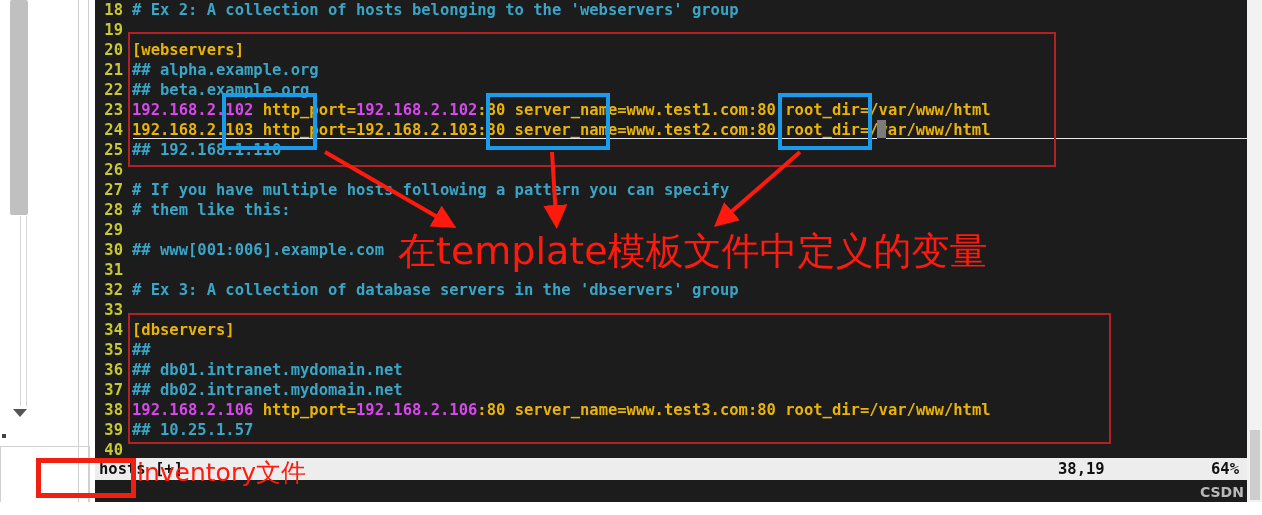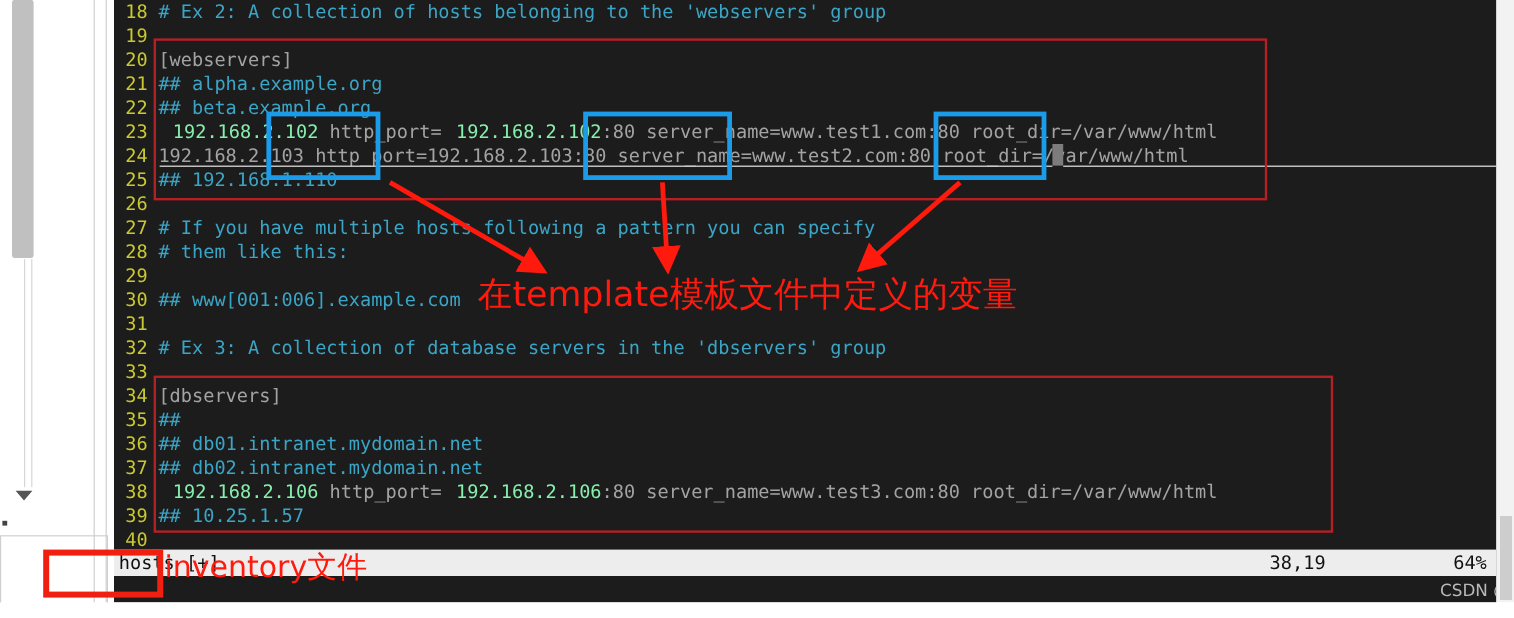--- a/index.html
+++ b/index.html
@@ -13,47 +13,47 @@
   .left-scroll-thumb{position:absolute;left:10px;top:0;width:18px;height:215px;background:#c0c0c0;border-radius:2px;}
   .left-scroll-rail{position:absolute;left:20px;top:216px;width:0;height:190px;border-left:1px solid #d6d6d6;}
   .left-scroll-rail2{position:absolute;left:26px;top:216px;width:0;height:190px;border-left:1px solid #d6d6d6;}
   .left-arrow{position:absolute;left:13px;top:409px;width:0;height:0;border-left:7px solid transparent;border-right:7px solid transparent;border-top:8px solid #555;}
   .left-dot{position:absolute;left:2px;top:434px;width:4px;height:4px;background:#444;}
   .left-box{position:absolute;left:0px;top:446px;width:88px;height:57px;border:1px solid #d0d0d0;background:#fff;}
   .left-vline{position:absolute;left:78px;top:0;width:0;height:515px;border-left:1px solid #cfcfcf;}
   .left-vline2{position:absolute;left:88px;top:0;width:0;height:502px;border-left:1px solid #cfcfcf;}
 
   
-  .term{position:absolute;left:95px;top:0;width:1152px;height:502px;background:#1c1c1c;overflow:hidden;}
+  .term{position:absolute;left:95px;top:0;width:1152px;height:502px;background:#1c1c1c;overflow:hidden;font-weight:bold;}
   .code{position:absolute;left:0;top:0;font-family:"DejaVu Sans Mono",monospace;font-size:15.5px;line-height:20px;white-space:pre;}
   .row{height:20px;white-space:pre;}
   .ln{display:inline-block;width:28px;text-align:right;color:#c8c832;margin-right:9px;}
   .c-comment{color:#3aa5c6;}
-  .c-white{color:#a3a3a3;}
-  .c-ip{color:#86efac;margin-left:12px;}
+  .c-white{color:#eab308;}
+  .c-ip{color:#d946ef;}
   .cursor-block{position:absolute;left:782px;top:120px;width:9px;height:18px;background:#7c7c7c;}
   .cl-under-seg{position:absolute;height:0;border-top:1px solid #e8e8e8;}
 
   
   .statusline{position:absolute;left:0;top:458px;width:1152px;height:22px;background:#ededed;color:#111;
               font-family:"DejaVu Sans Mono",monospace;font-size:15.5px;line-height:22px;}
   .st-file{position:absolute;left:4px;top:0;}
   .st-pos{position:absolute;left:963px;top:0;}
   .st-pct{position:absolute;left:1116px;top:0;text-align:center;}
 
   
   .watermark{position:absolute;left:1105px;top:484px;color:#b9b9b9;font-size:14px;
              font-family:"DejaVu Sans",sans-serif;white-space:nowrap;}
 
   
   .redbox{position:absolute;border:2px solid #b52025;box-sizing:border-box;pointer-events:none;}
   .bluebox{position:absolute;border:4px solid #1b9ceb;box-sizing:border-box;pointer-events:none;}
   .redbox-thick{position:absolute;border:5px solid #f01f10;box-sizing:border-box;pointer-events:none;}
   .cn-text{position:absolute;color:#ff1a0d;font-family:"DejaVu Sans",sans-serif;white-space:nowrap;}
-  .ann-big{font-size:29px;}
+  .ann-big{font-size:38px;}
   .ann-mid{font-size:25px;}
   svg.arrows{position:absolute;left:0;top:0;width:1262px;height:515px;pointer-events:none;}
 
   
   .taskbar{position:absolute;left:0;top:502px;width:1262px;height:13px;background:#ffffff;}
   .right-edge{position:absolute;left:1247px;top:0;width:15px;height:502px;background:#f2f2f2;}
   .right-edge-thumb{position:absolute;left:1250px;top:430px;width:10px;height:70px;background:#cdcdcd;}
 </style>
 </head>
 <body>

